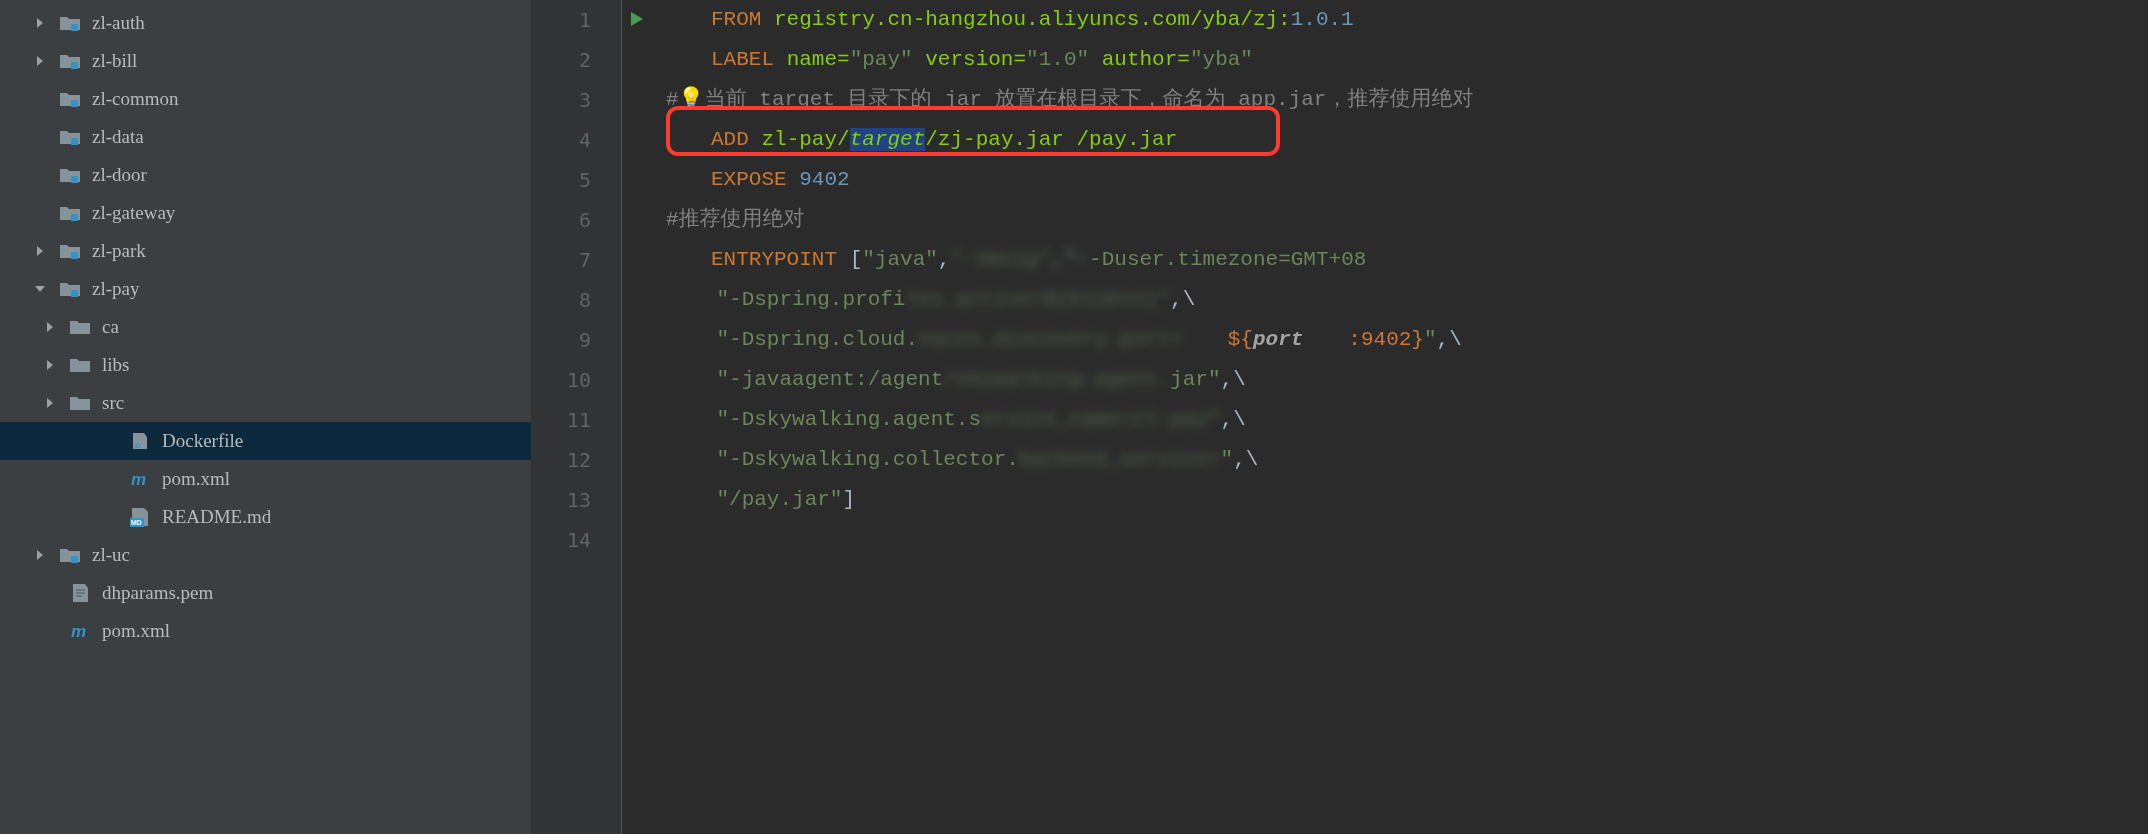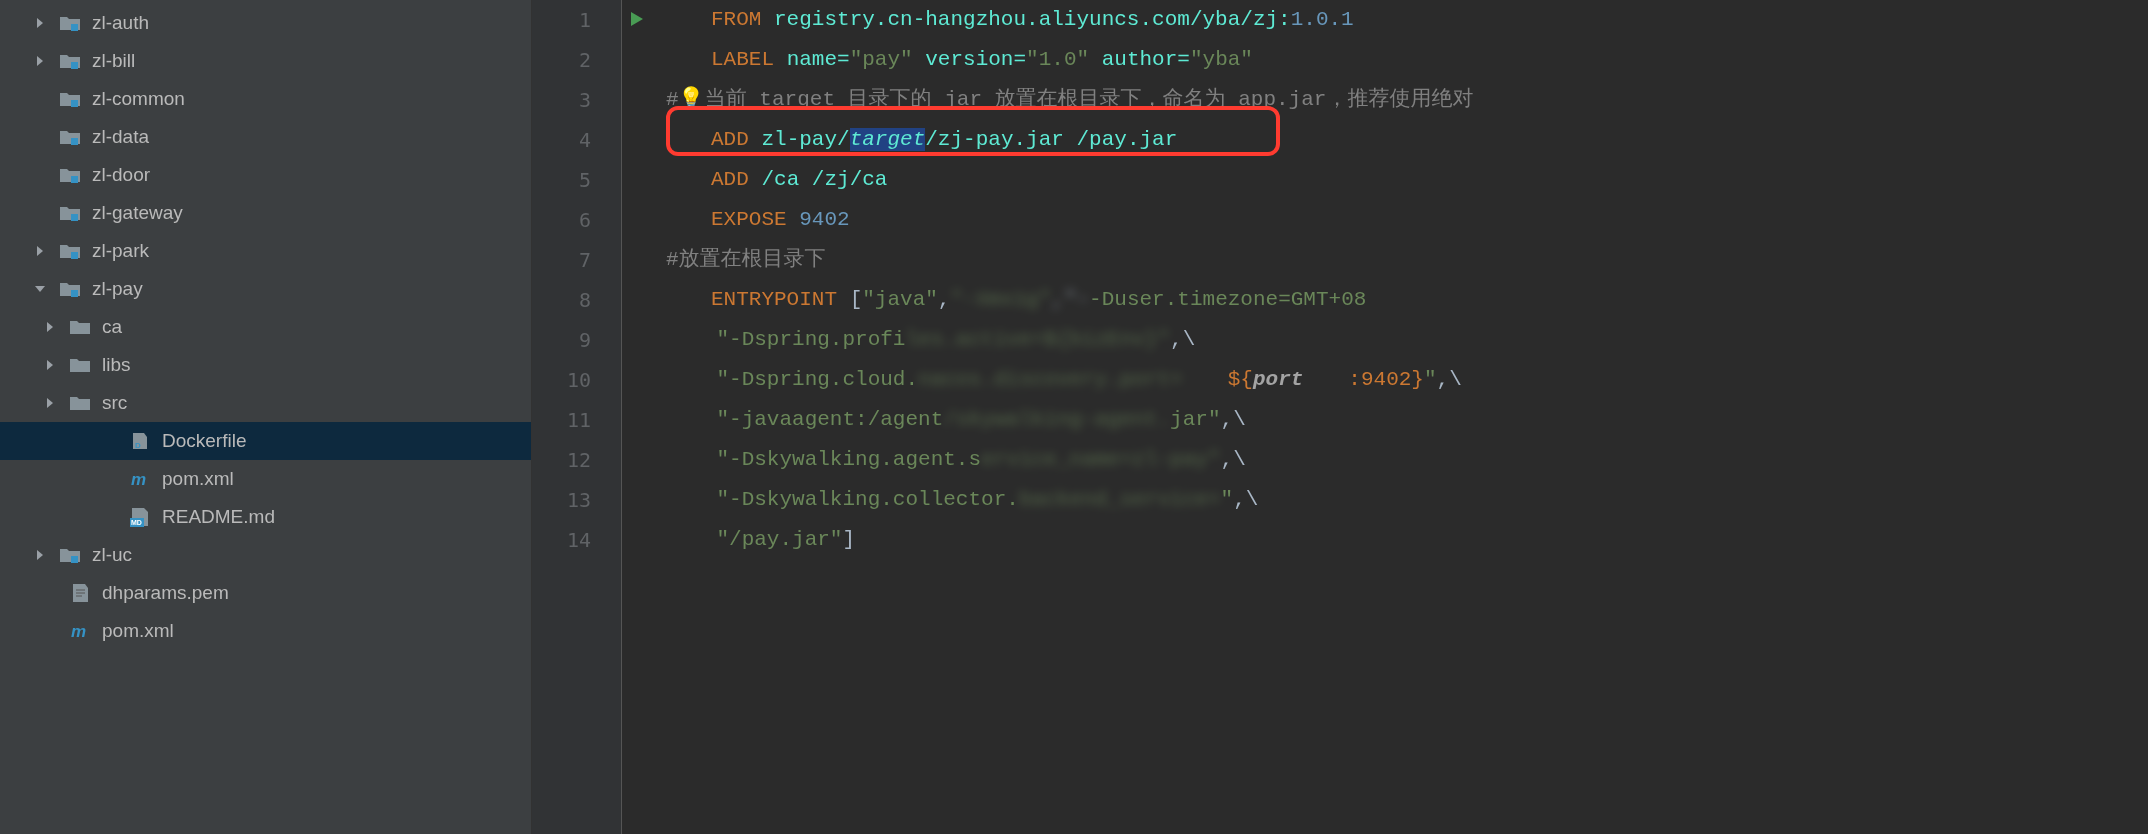--- a/index.html
+++ b/index.html
@@ -54,21 +54,21 @@
       margin-right: 10px;
       display: inline-flex;
       align-items: center;
       justify-content: center;
       flex-shrink: 0;
     }
     
     .tree-label {
       color: #bababa;
       font-size: 19px;
-      font-family: Liberation Sans, sans-serif;
+      font-family: Liberation Serif, serif;
     }
     
     .editor {
       flex: 1;
       background: #2b2b2b;
       display: flex;
       position: relative;
     }
     
     .gutter {
@@ -110,21 +110,21 @@
       line-height: 40px;
       white-space: pre;
       position: relative;
     }
     
     .kw { color: #cc7832; margin-left: 45px; }
     .str { color: #6a8759; }
     .num { color: #6897bb; text-align: right; }
     .comment { color: #808080; }
     .plain { color: #a9b7c6; }
-    .more-light { color: #5eead4; }
+    .more-light { color: #84cc16; }
     .sel-highlight { background: #214283; font-style: italic; }
     .param { color: #a3a3a3; font-style: italic; font-weight: bold; }
     
     .red-box {
       position: absolute;
       border: 4px solid #ff3b30;
       border-radius: 12px;
       pointer-events: none;
     }
     
@@ -368,23 +368,22 @@
   <span class="run-marker">
     <svg width="18" height="18" viewBox="0 0 18 18">
         <path fill="#499c54" d="M4 2 L16 9 L4 16 Z"></path>
       </svg>
   </span>
   <div class="code-area">
     <div class="code-line"><span class="kw">FROM </span><span class="more-light">registry.cn-hangzhou.aliyuncs.com/yba/zj:</span><span class="num">1.0.1</span></div>
     <div class="code-line"><span class="kw">LABEL </span><span class="more-light">name=</span><span class="str">"pay"</span><span class="more-light"> version=</span><span class="str">"1.0"</span><span class="more-light"> author=</span><span class="str">"yba"</span></div>
     <div class="code-line"><span class="comment">#</span><span class="bulb">💡</span><span class="comment">当前 target 目录下的 jar 放置在根目录下，命名为 app.jar，推荐使用绝对</span></div>
     <div class="code-line"><span class="kw">ADD </span><span class="more-light">zl-pay/</span><span class="more-light sel-highlight">target</span><span class="more-light">/zj-pay.jar /pay.jar</span></div>
-    <div class="code-line"><span class="kw">ADD </span><span class="more-light">/ca /zj/ca</span></div>
     <div class="code-line"><span class="kw">EXPOSE </span><span class="num">9402</span></div>
-    <div class="code-line"><span class="comment">#放置在根目录下</span></div>
+    <div class="code-line"><span class="comment">#推荐使用绝对</span></div>
     <div class="code-line"><span class="kw">ENTRYPOINT </span><span class="plain">[</span><span class="str">"java"</span><span class="plain">,</span><span class="str blur-block">"-Xmx1g"</span><span class="plain blur-block">,"-</span><span class="str">-Duser.timezone=GMT+08</span></div>
     <div class="code-line"><span>    </span><span class="str">"-Dspring.profi</span><span class="str blur-block">les.active=${bizEnv}"</span><span class="plain">,\</span></div>
     <div class="code-line"><span>    </span><span class="str">"-Dspring.cloud.</span><span class="str blur-block">nacos.discovery.port=</span><span class="kw">${</span><span class="param">port</span><span class="kw">:9402}</span><span class="str">"</span><span class="plain">,\</span></div>
     <div class="code-line"><span>    </span><span class="str">"-javaagent:/agent</span><span class="str blur-block">/skywalking-agent.</span><span class="str">jar"</span><span class="plain">,\</span></div>
     <div class="code-line"><span>    </span><span class="str">"-Dskywalking.agent.s</span><span class="str blur-block">ervice_name=zl-pay"</span><span class="plain">,\</span></div>
     <div class="code-line"><span>    </span><span class="str">"-Dskywalking.collector.</span><span class="str blur-block">backend_service=</span><span class="str">"</span><span class="plain">,\</span></div>
     <div class="code-line"><span>    </span><span class="str">"/pay.jar"</span><span class="plain">]</span></div>
 
     <div class="red-box" style="top:106px;left:44px;width:614px;height:50px;"></div>
   </div>

